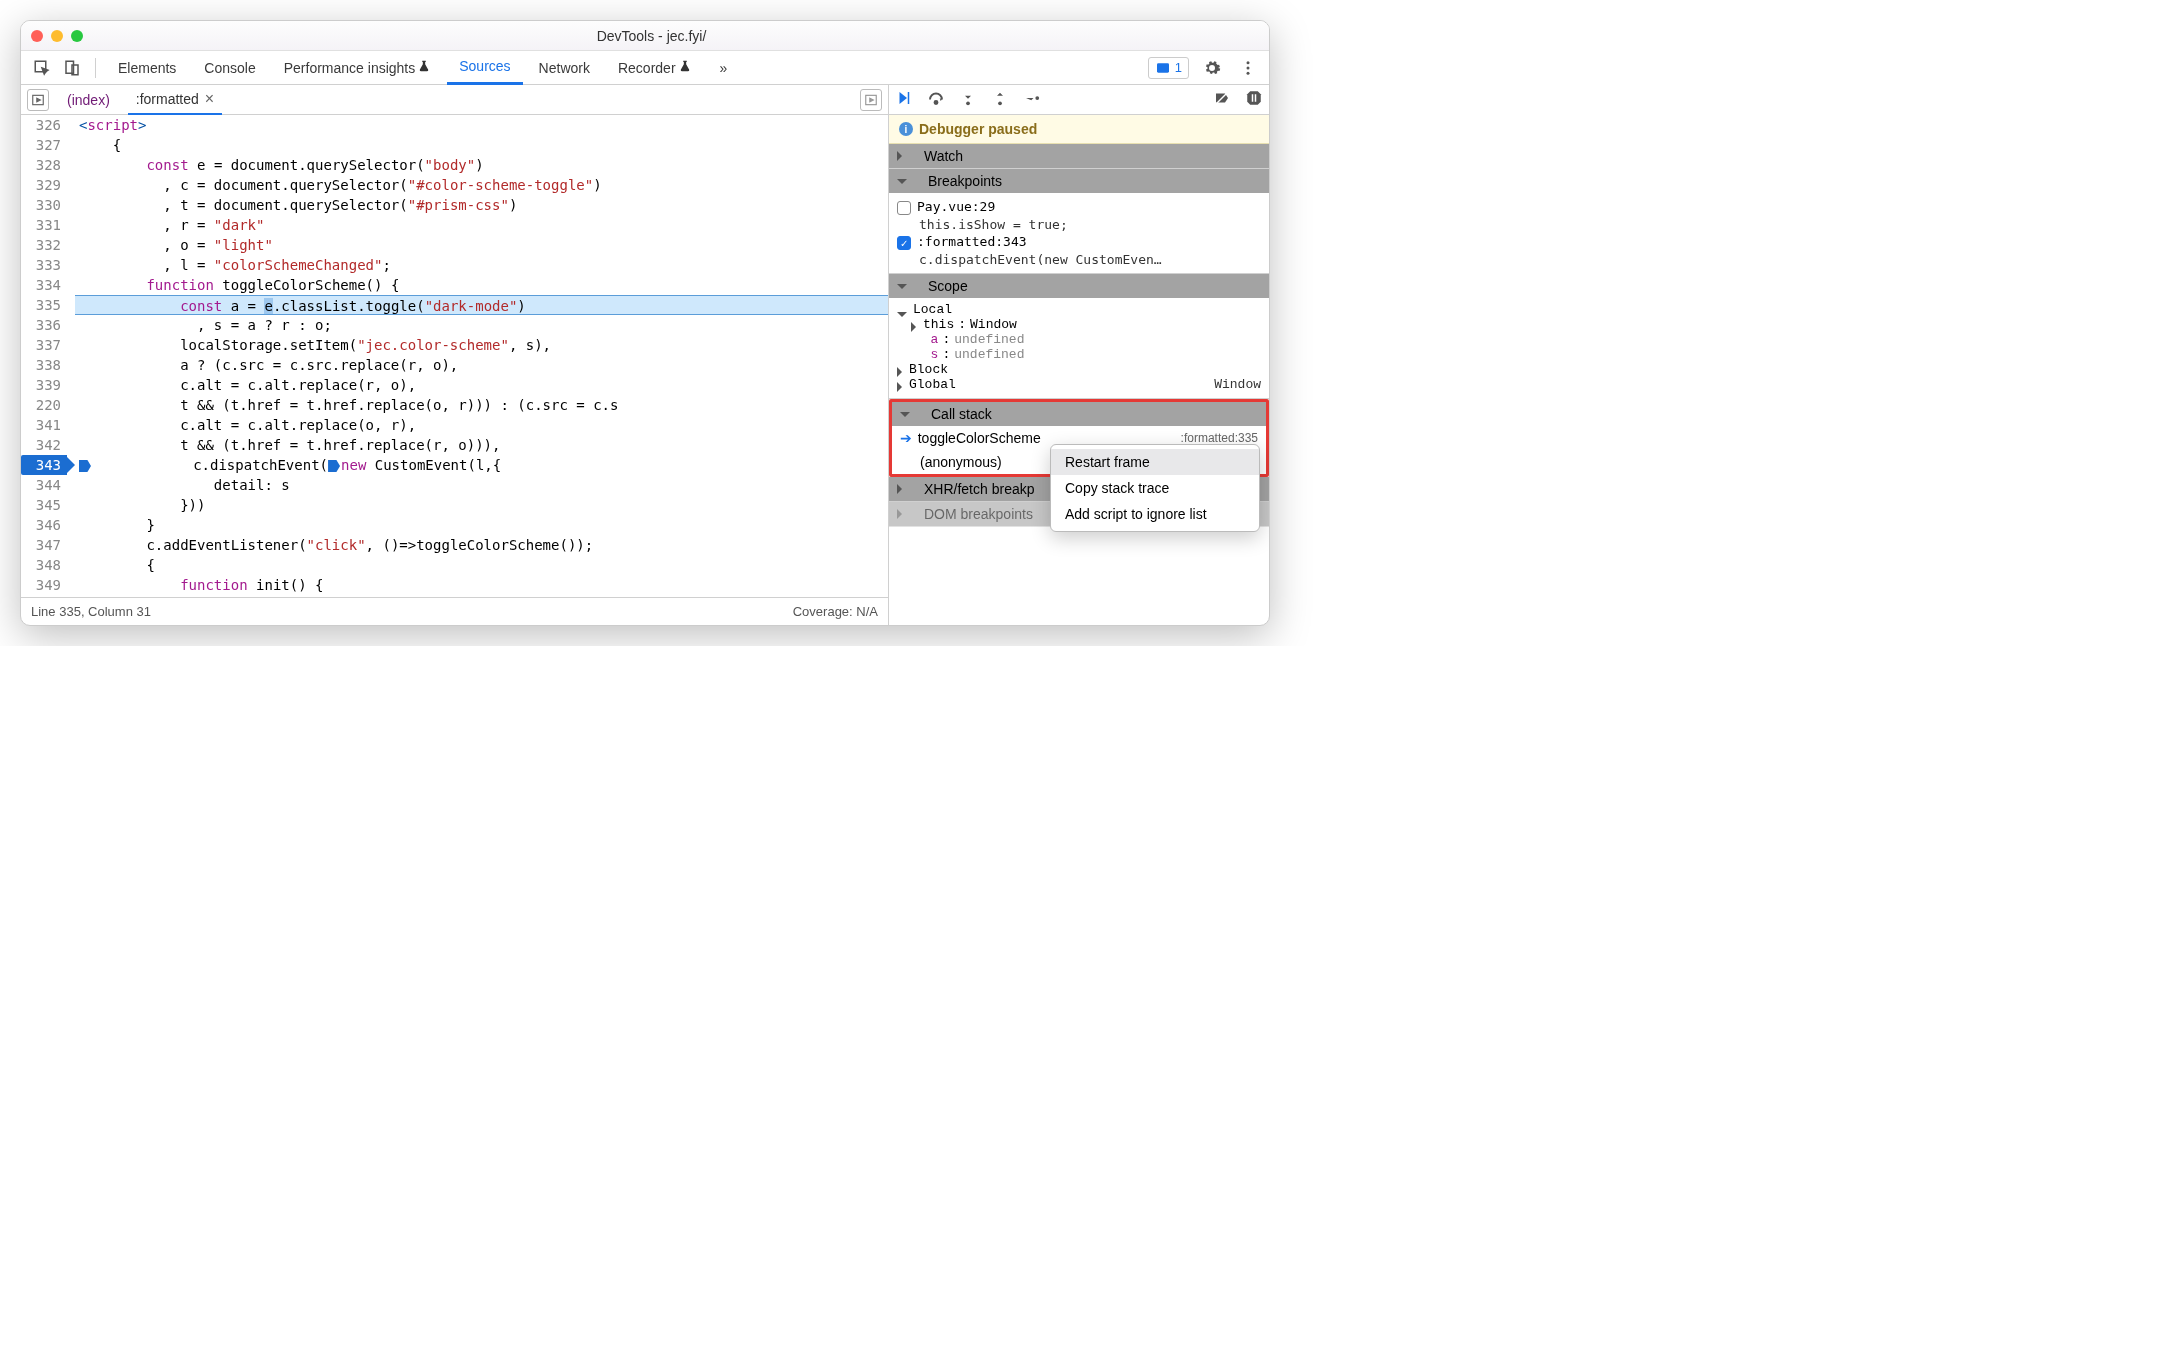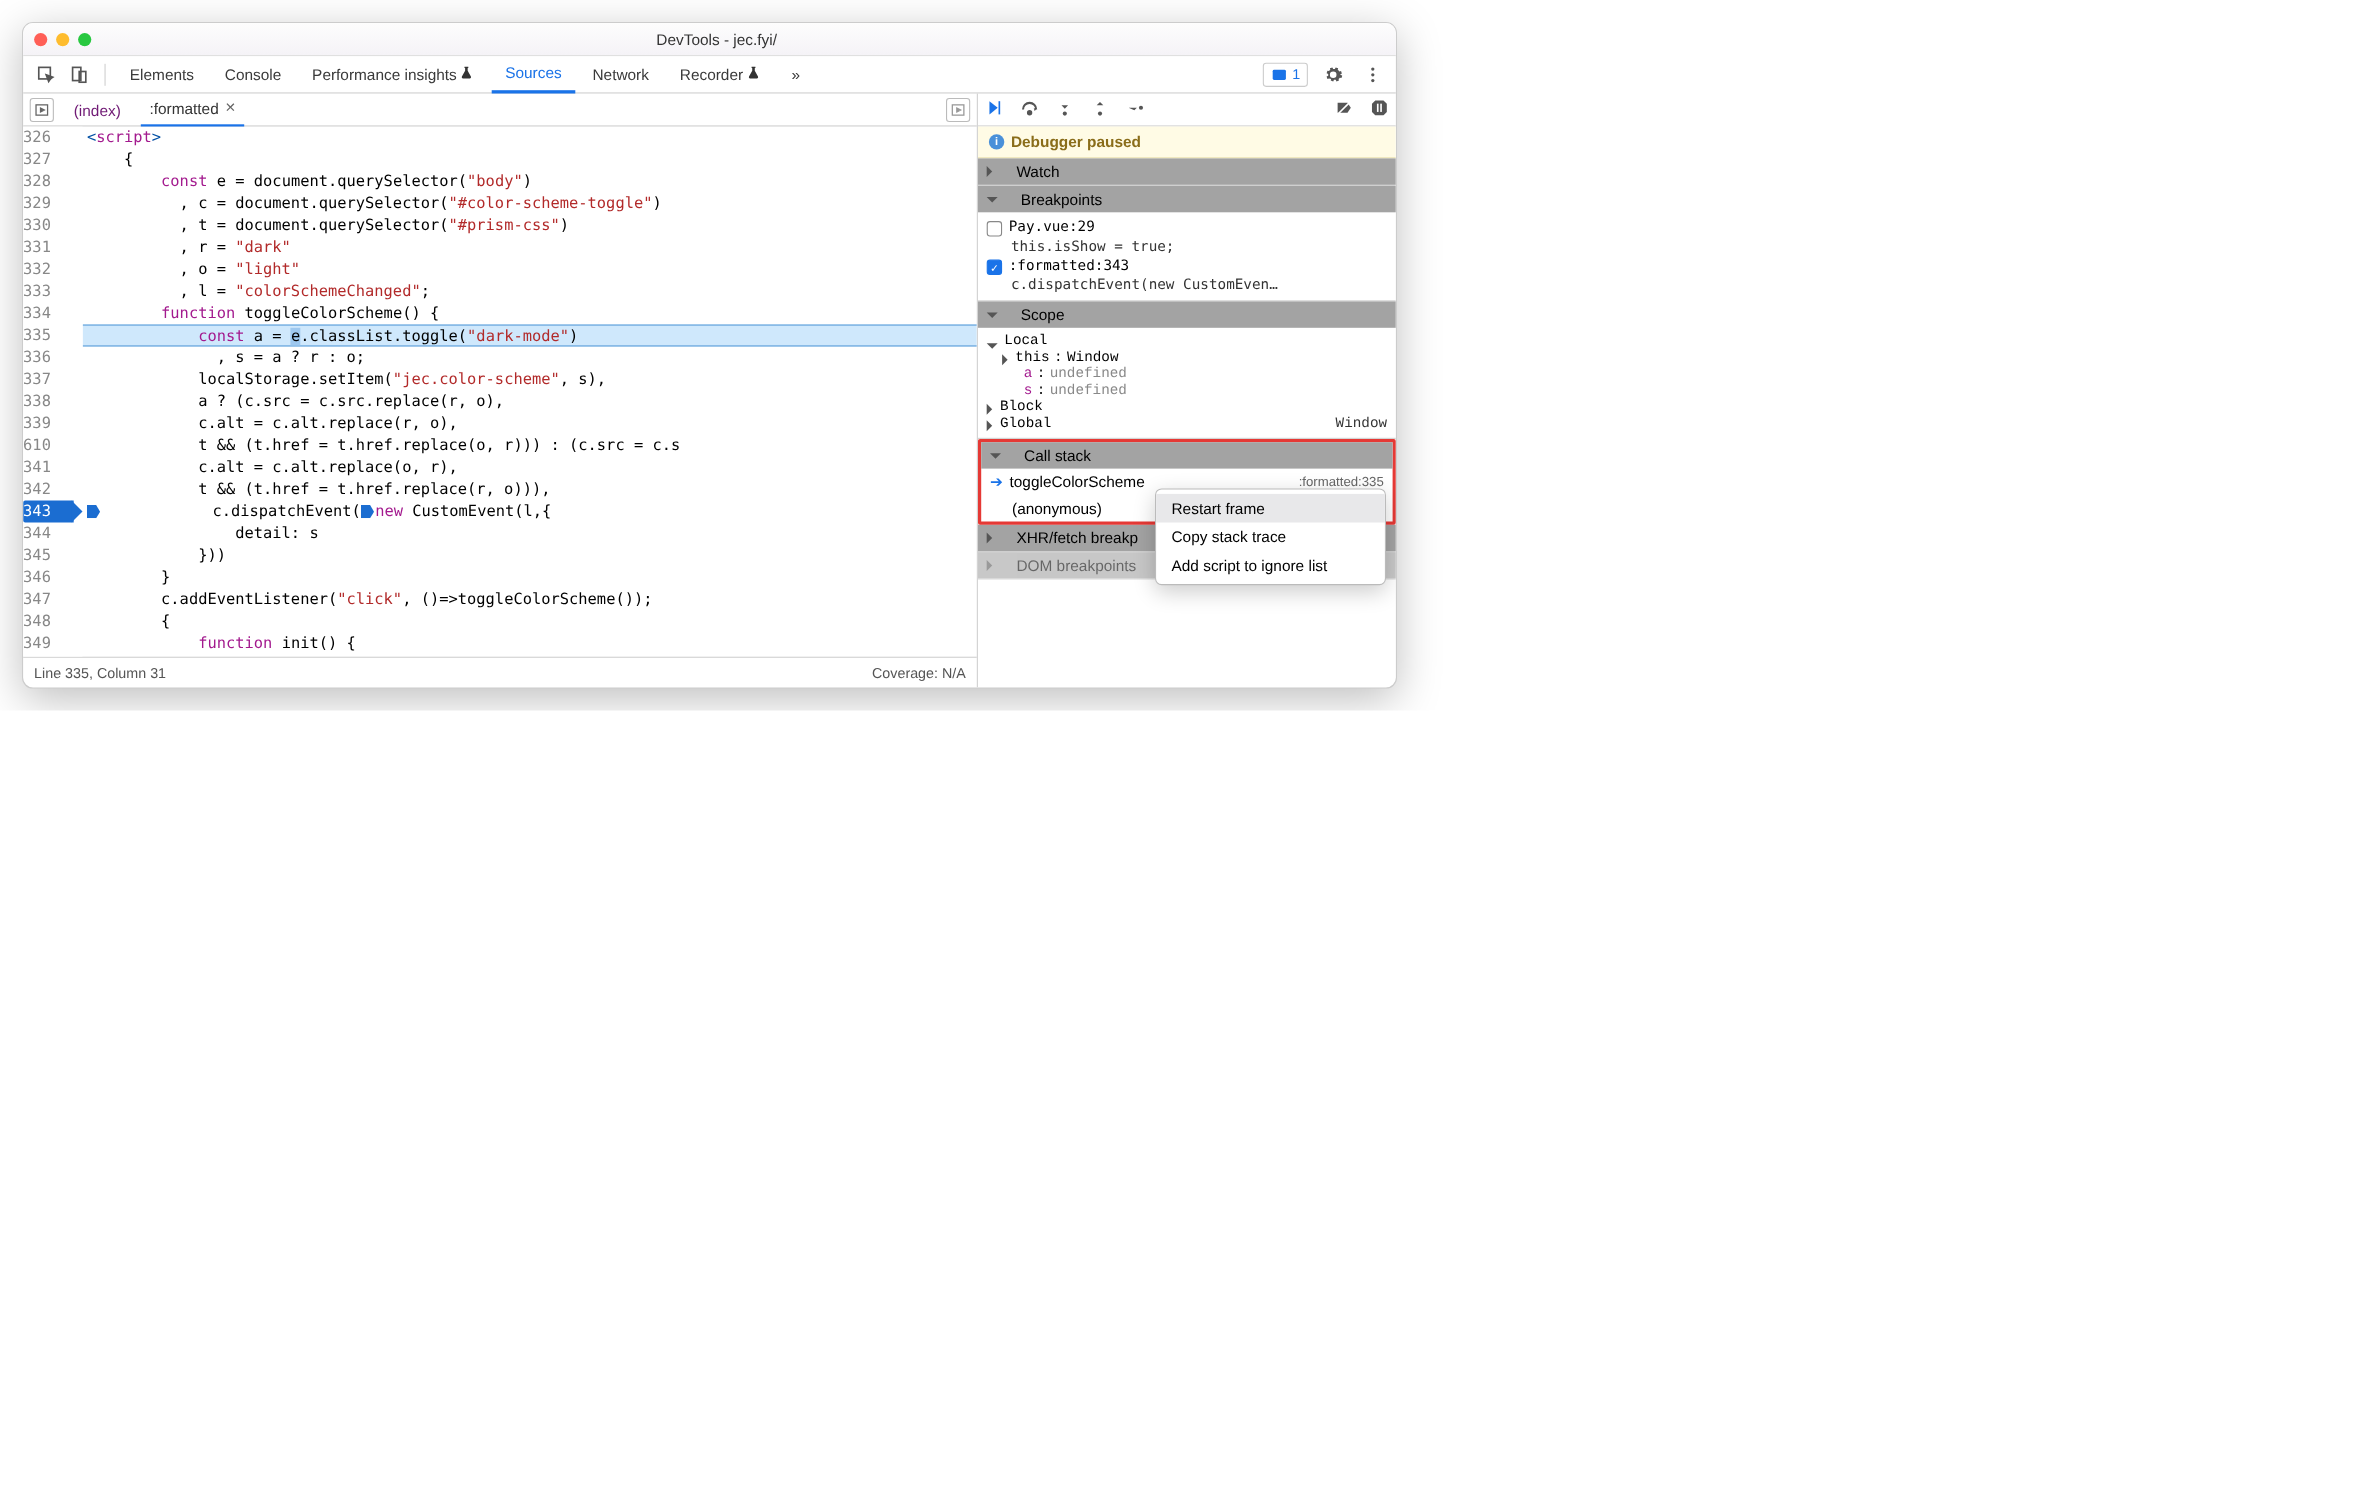--- a/index.html
+++ b/index.html
@@ -30,21 +30,21 @@
 .editor-tabs { height: 30px; border-bottom: 1px solid #d0d0d0; display: flex; align-items: center; padding: 0 6px; gap: 10px; }
 .nav-btn { width: 22px; height: 22px; border: 1px solid #bbb; border-radius: 3px; display: flex; align-items: center; justify-content: center; color: #666; }
 .file-tab { padding: 0 8px; height: 30px; display: flex; align-items: center; gap: 6px; font-size: 14px; color: #701a75; }
 .file-tab.active { color: #333; border-bottom: 2px solid #1a73e8; }
 .close-x { font-size: 16px; color: #666; cursor: pointer; }
 
 
 .main { display: flex; height: 540px; }
 .editor-wrap { flex: 1; min-width: 0; display: flex; flex-direction: column; border-right: 1px solid #d0d0d0; }
 .editor { flex: 1; display: flex; font-family: Menlo, Monaco, Consolas, monospace; font-size: 14px; overflow: hidden; line-height: 20px; }
-.gutter { width: 54px; text-align: left; color: #888; padding-right: 8px; background: #fff; user-select: none; position: relative; }
+.gutter { width: 54px; text-align: right; color: #888; padding-right: 8px; background: #fff; user-select: none; position: relative; }
 .gutter .ln { height: 20px; padding-right: 6px; }
 .gutter .ln.bp { background: #1b6dd1; color: #fff; position: relative; border-radius: 2px 0 0 2px; }
 .gutter .ln.bp::after { content: ""; position: absolute; right: -8px; top: 0; border: 10px solid transparent; border-left-color: #1b6dd1; border-right: none; }
 .code { flex: 1; white-space: pre; overflow: hidden; }
 .code .cl { height: 20px; padding-left: 4px; }
 .code .hl-exec { background: #cfe8fc; border-top: 1px solid #5b9dd9; border-bottom: 1px solid #5b9dd9; }
 .tok-kw { color: #a31a8e; }
 .tok-def { color: #0451a5; }
 .tok-str { color: #b22a2a; }
 .tok-fn { }
@@ -198,21 +198,21 @@
             <div class="ln">330</div>
             <div class="ln">331</div>
             <div class="ln">332</div>
             <div class="ln">333</div>
             <div class="ln">334</div>
             <div class="ln">335</div>
             <div class="ln">336</div>
             <div class="ln">337</div>
             <div class="ln">338</div>
             <div class="ln">339</div>
-            <div class="ln">610</div>
+            <div class="ln">220</div>
             <div class="ln">341</div>
             <div class="ln">342</div>
             <div class="ln bp">343</div>
             <div class="ln">344</div>
             <div class="ln">345</div>
             <div class="ln">346</div>
             <div class="ln">347</div>
             <div class="ln">348</div>
             <div class="ln">349</div>
             <div class="ln">350</div>

